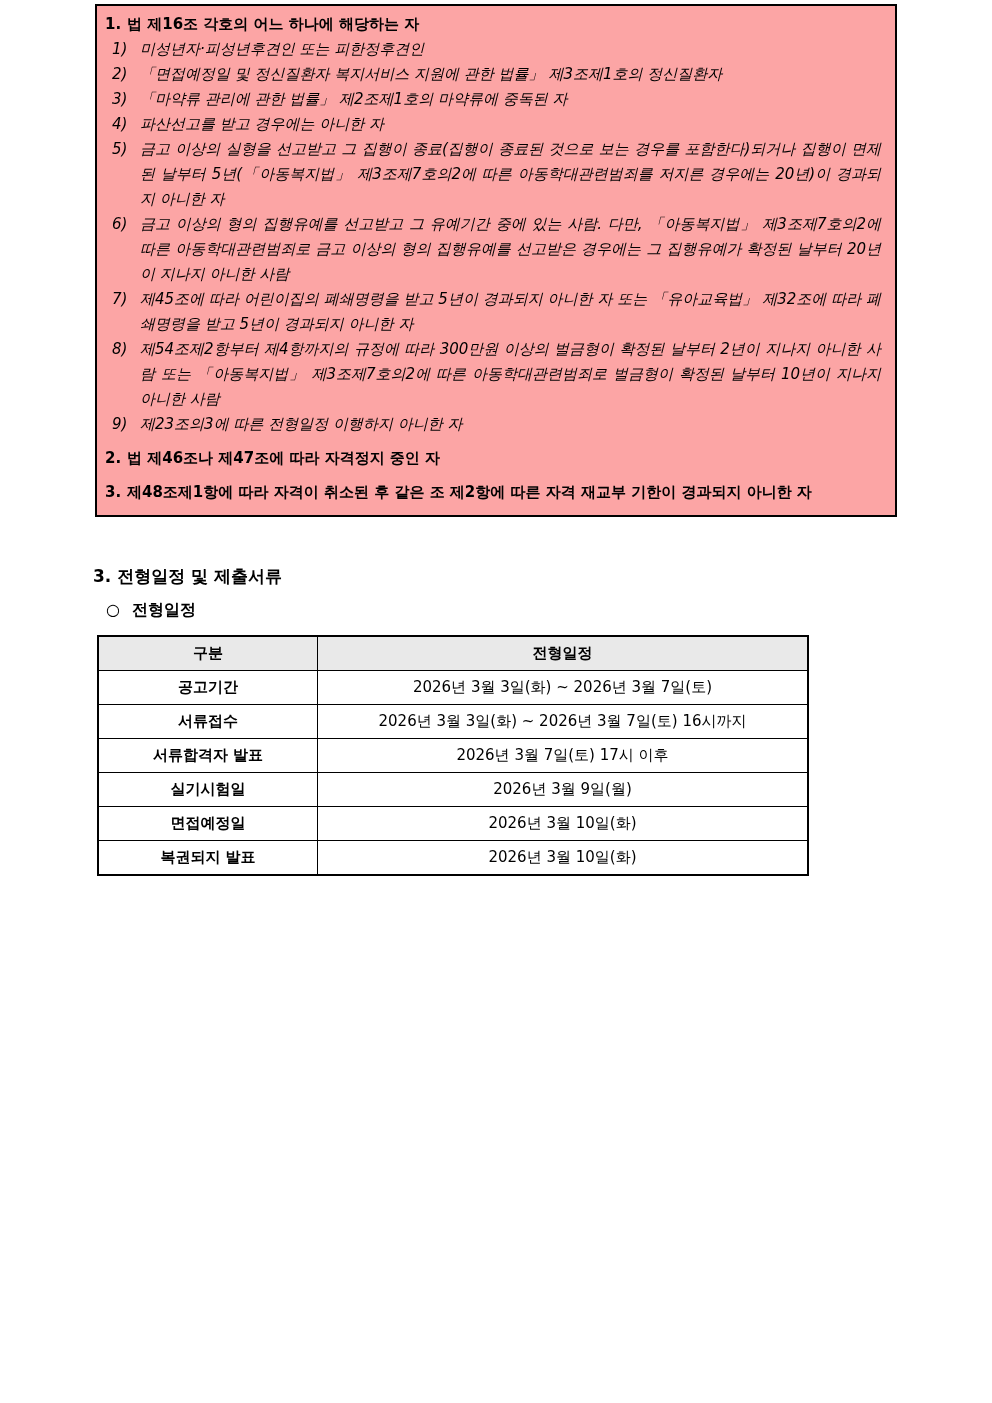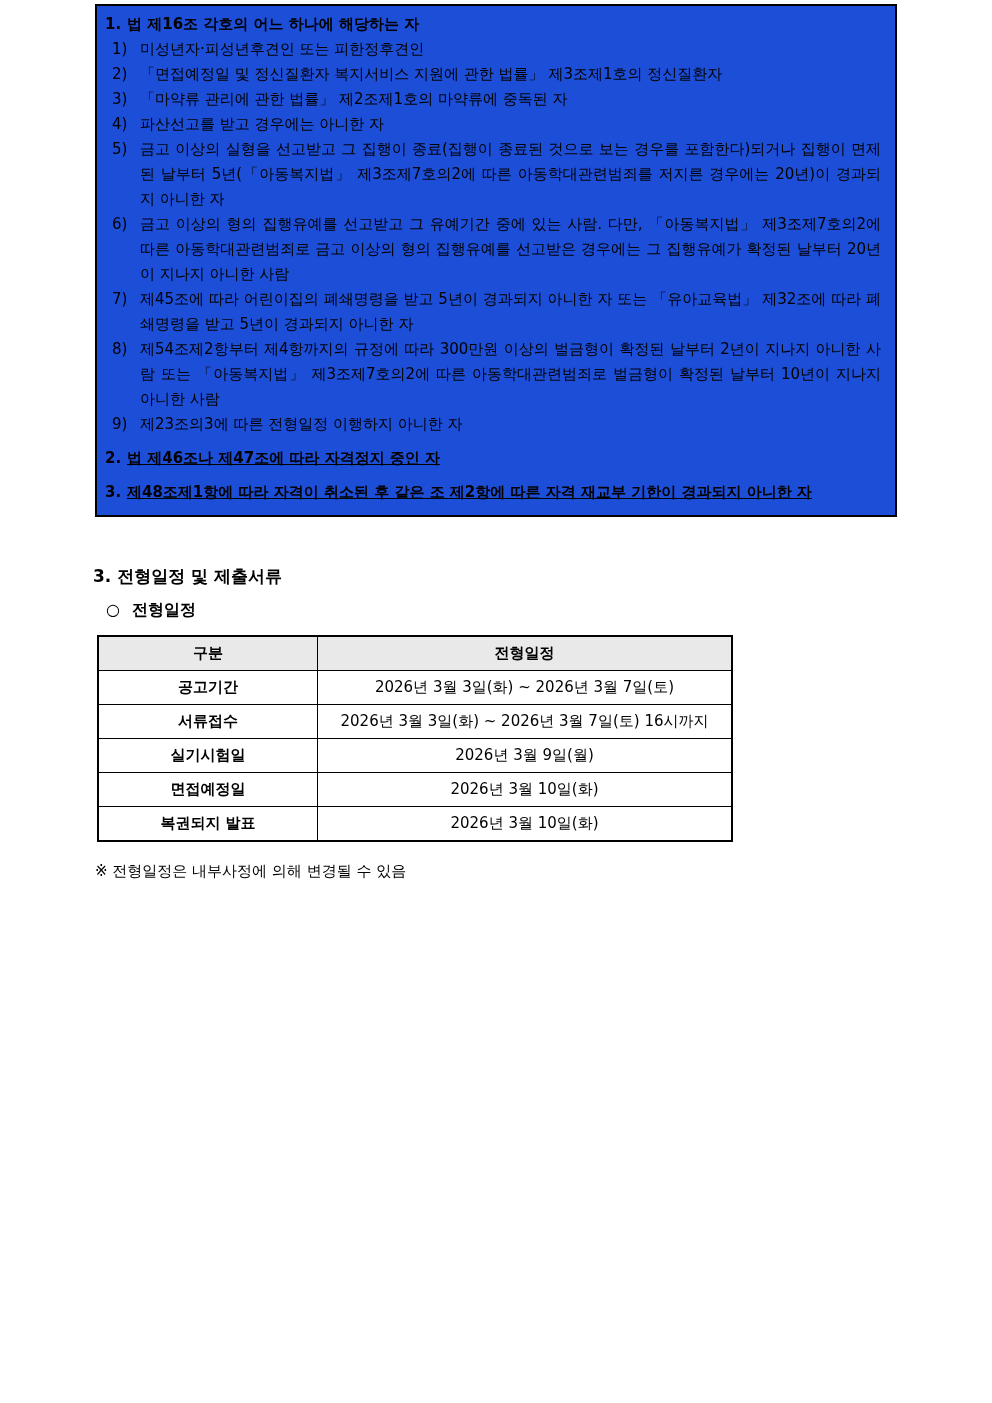--- a/index.html
+++ b/index.html
@@ -15,66 +15,67 @@
     color: #000000;
     overflow: hidden;
   }
 
   
   .dq-box {
     box-sizing: border-box;
     margin: 4px 0 12px 95px;
     width: 802px;
     border: 2px solid #000000;
-    background: #1d4ed8;
+    background: #fca5a5;
     padding: 6px 14px 10px 8px;
     font-size: 15px;
   }
   .dq-box p {
     margin: 0;
     line-height: 25px;
     text-align: justify;
   }
   .bi {
     font-weight: bold;
     padding-left: 22px;
     text-indent: -22px;
   }
   .bs {
     margin-left: 7px !important;
     padding-left: 28px;
     text-indent: -28px;
+    font-style: italic;
   }
   .mk {
     display: inline-block;
     text-indent: 0;
   }
   .bi > .mk { width: 22px; }
   .bs > .mk { width: 28px; }
-  .gap { margin-top: 9px !important; text-decoration: underline; }
+  .gap { margin-top: 9px !important; }
 
   
   .sec-title {
     margin: 48px 12px 0 93px;
     font-size: 17px;
     font-weight: bold;
     line-height: 22px;
   }
   .subsec {
     margin: 13px 0 0 106px;
     font-size: 16px;
     line-height: 20px;
     font-weight: bold;
   }
   .subsec .mk { width: 26px; }
 
   
   .sched {
     margin: 15px 0 0 97px;
-    width: 636px;
+    width: 712px;
     border-collapse: collapse;
     border: 2px solid #000000;
     font-size: 15px;
     text-align: center;
     table-layout: fixed;
   }
   .sched th, .sched td {
     border: 1px solid #000000;
     height: 33px;
     padding: 0 4px;
@@ -130,29 +131,32 @@
     <tbody>
       <tr>
         <td>공고기간</td>
         <td>2026년 3월 3일(화) ~ 2026년 3월 7일(토)</td>
       </tr>
       <tr>
         <td>서류접수</td>
         <td>2026년 3월 3일(화) ~ 2026년 3월 7일(토) 16시까지</td>
       </tr>
       <tr>
+        <td>서류합격자 발표</td>
+        <td>2026년 3월 7일(토) 17시 이후</td>
+      </tr>
+      <tr>
         <td>실기시험일</td>
         <td>2026년 3월 9일(월)</td>
       </tr>
       <tr>
         <td>면접예정일</td>
         <td>2026년 3월 10일(화)</td>
       </tr>
       <tr>
         <td>복권되지 발표</td>
         <td>2026년 3월 10일(화)</td>
       </tr>
     </tbody>
   </table>
 
-  <p class="note">※ 전형일정은 내부사정에 의해 변경될 수 있음</p>
 
 </div>
 
 </body></html>

